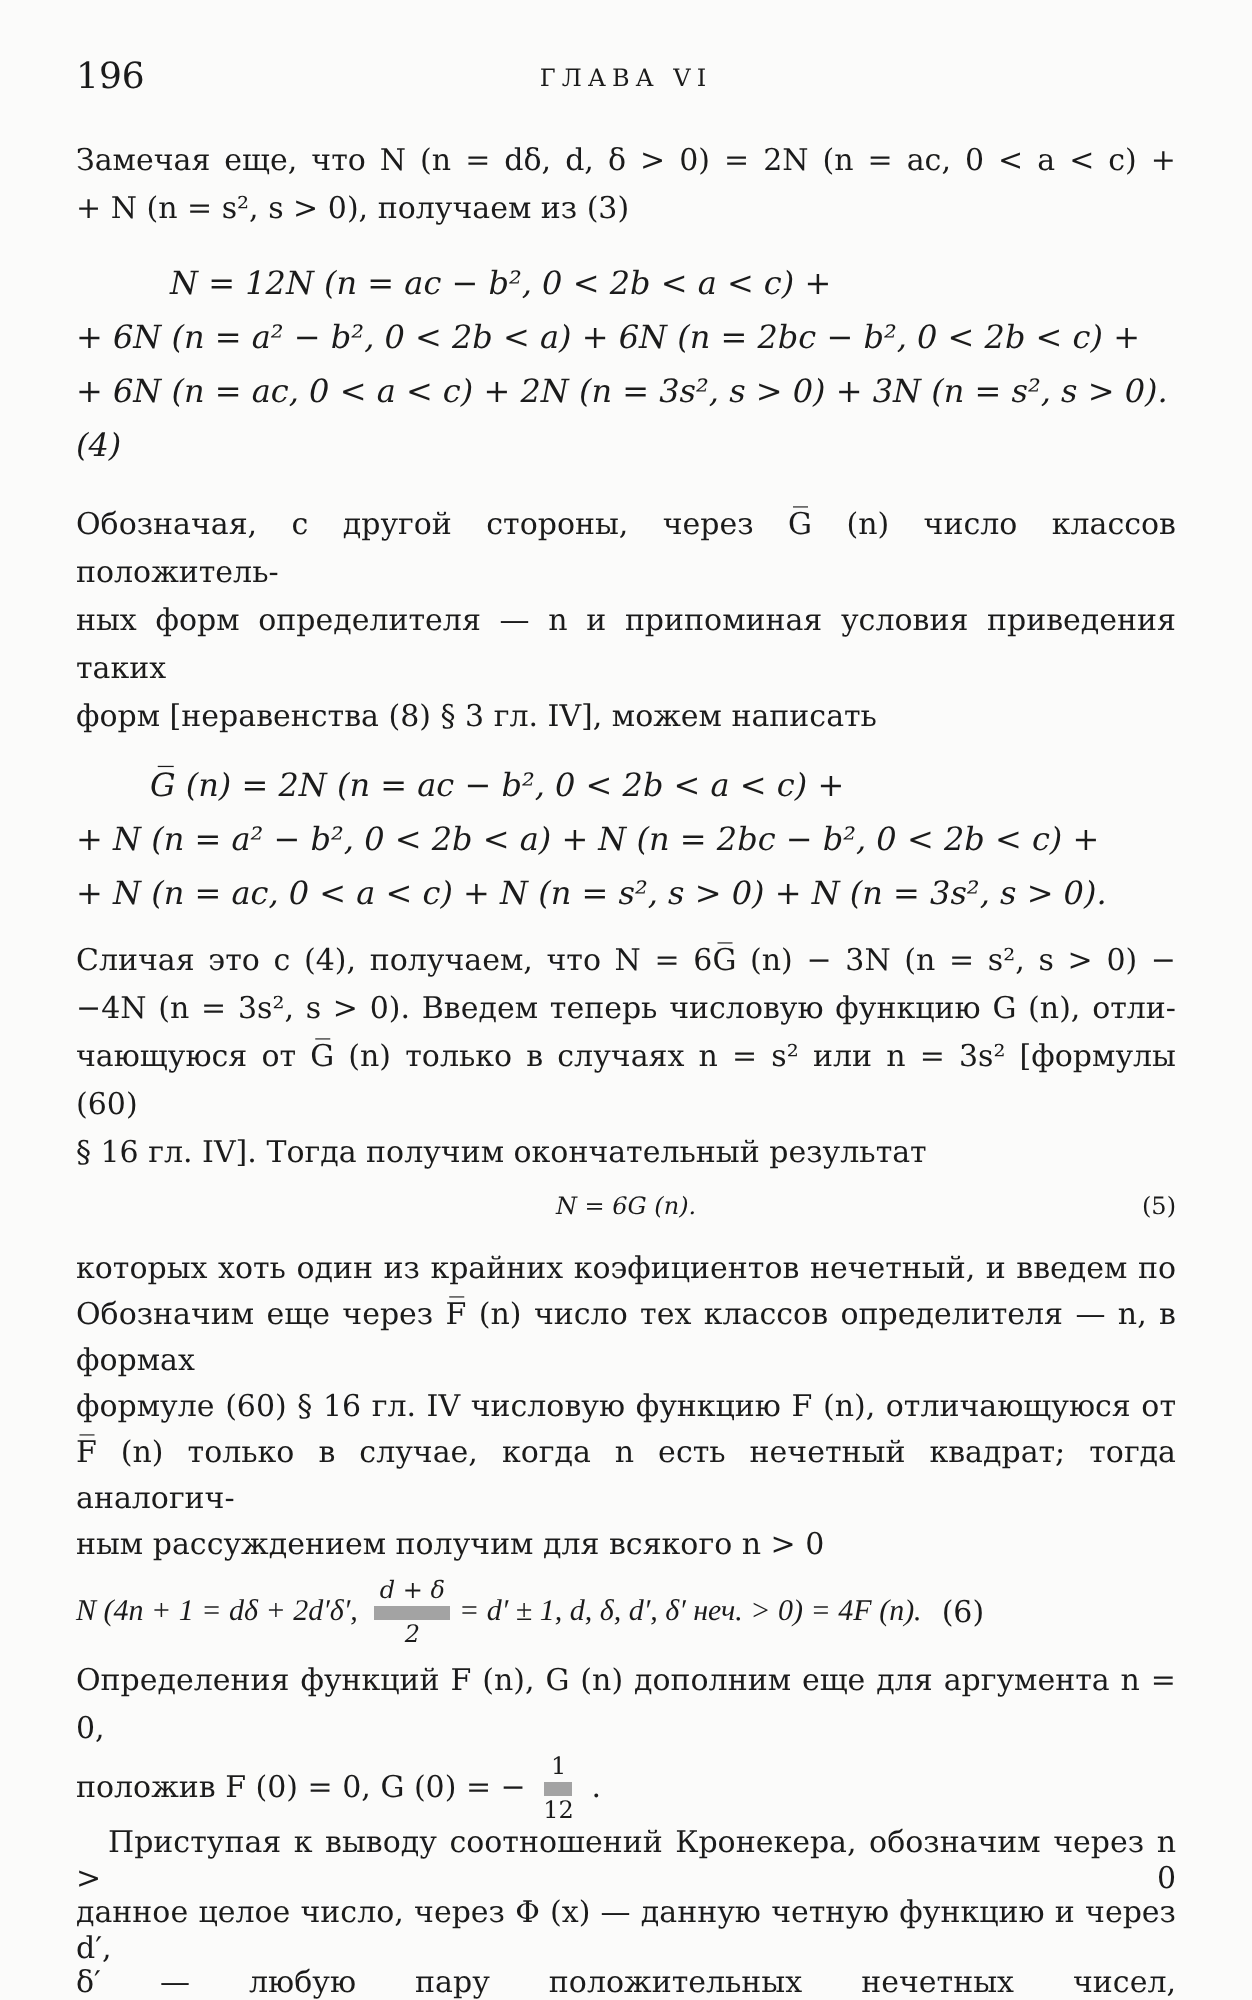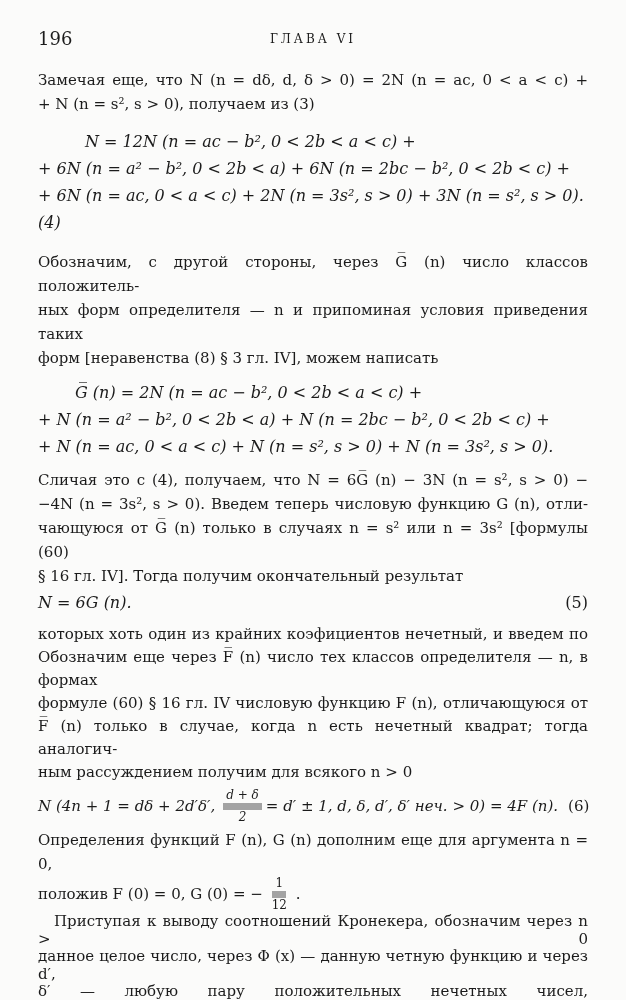--- a/index.html
+++ b/index.html
@@ -21,28 +21,28 @@
   .tight .p-line{line-height:17.5px;}
   .jl{text-align:justify;text-align-last:justify;}
   .ll{text-align:left;}
   .indent{ text-indent:16px; }
   
   .m-line{font-size:16px;line-height:27px;font-style:italic;}
   .ind47{margin-left:47px;}
   .ind37{margin-left:37px;}
   #p1{margin-top:16px;} #d4{margin-top:12px;} #p2{margin-top:14px;}
   #dg{margin-top:9px;}  #p3{margin-top:8px;}
-  #d5{margin-top:2px;position:relative;text-align:left;font-size:16px;
+  #d5{margin-top:2px;position:relative;text-align:center;font-size:12px;
       font-style:italic;line-height:26px;}
   .eq-tag{font-style:normal;}
   #d5 .eq-tag{position:absolute;right:0;top:0;}
   #p4{margin-top:7px;}
   #d6{margin-top:2px;display:flex;align-items:center;font-size:15px;
       font-style:italic;line-height:1.2;height:40px;white-space:nowrap;}
-  #d6 .seg{margin-right:4px;}
+  #d6 .seg{margin-right:4px;font-family:Liberation Serif, serif;}
   #d6 .eq-tag{margin-left:6px;}
   #p5{margin-top:2px;}
   #p5 .fline{line-height:32px;}
   #p6{margin-top:0;}
   
   .frac{display:inline-flex;flex-direction:column;align-items:center;
         vertical-align:middle;font-size:12px;line-height:1.25;margin:0 4px;}
   .frac .num{border-bottom:7px solid #a3a3a3;padding:0 3px;display:block;}
   .frac .den{display:block;}
   .seg{display:inline-block;}
@@ -62,21 +62,21 @@
     <div class="p-line ll">+ N (n = s², s &gt; 0), получаем из (3)</div>
   </div>
 
   <div id="d4">
     <div class="m-line ind47">N = 12N (n = ac − b², 0 &lt; 2b &lt; a &lt; c) +</div>
     <div class="m-line">+ 6N (n = a² − b², 0 &lt; 2b &lt; a) + 6N (n = 2bc − b², 0 &lt; 2b &lt; c) +</div>
     <div class="m-line">+ 6N (n = ac, 0 &lt; a &lt; c) + 2N (n = 3s², s &gt; 0) + 3N (n = s², s &gt; 0). (4)</div>
   </div>
 
   <div id="p2" class="para">
-    <div class="p-line jl">Обозначим, с другой стороны, через G̅ (n) число классов положитель-</div>
+    <div class="p-line jl">Обозначая, с другой стороны, через G̅ (n) число классов положитель-</div>
     <div class="p-line jl">ных форм определителя — n и припоминая условия приведения таких</div>
     <div class="p-line ll">форм [неравенства (8) § 3 гл. IV], можем написать</div>
   </div>
 
   <div id="dg">
     <div class="m-line ind37">G̅ (n) = 2N (n = ac − b², 0 &lt; 2b &lt; a &lt; c) +</div>
     <div class="m-line">+ N (n = a² − b², 0 &lt; 2b &lt; a) + N (n = 2bc − b², 0 &lt; 2b &lt; c) +</div>
     <div class="m-line">+ N (n = ac, 0 &lt; a &lt; c) + N (n = s², s &gt; 0) + N (n = 3s², s &gt; 0).</div>
   </div>
 

